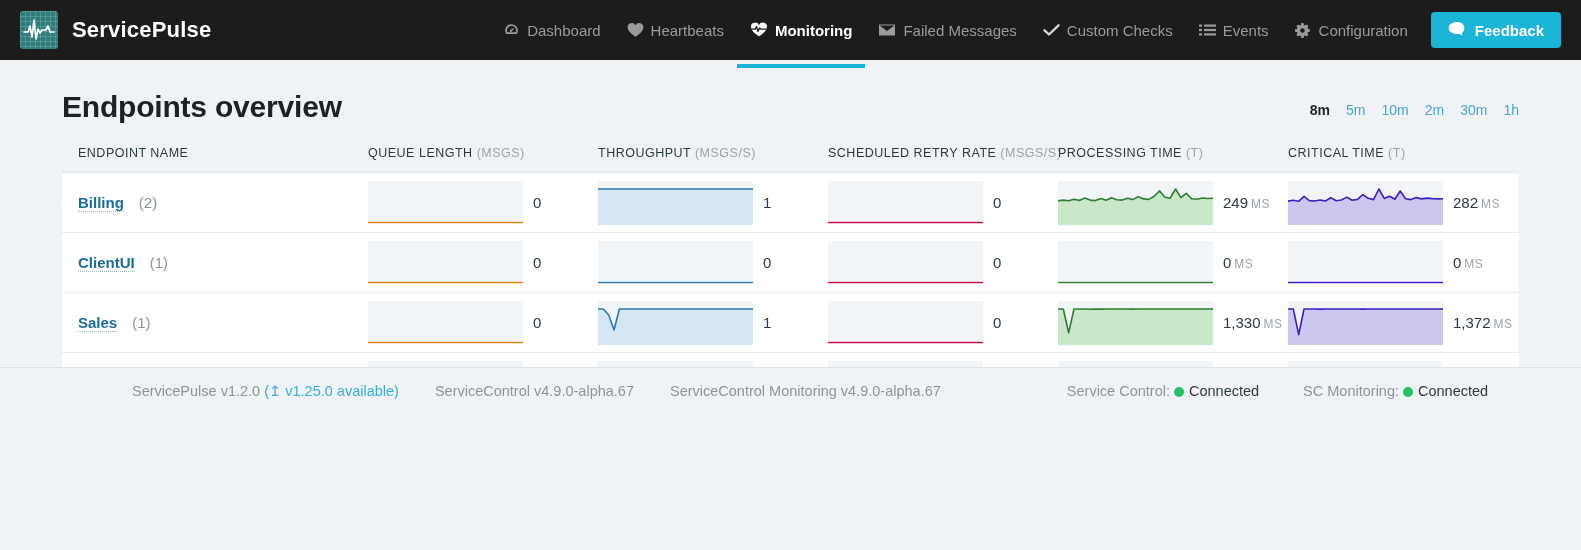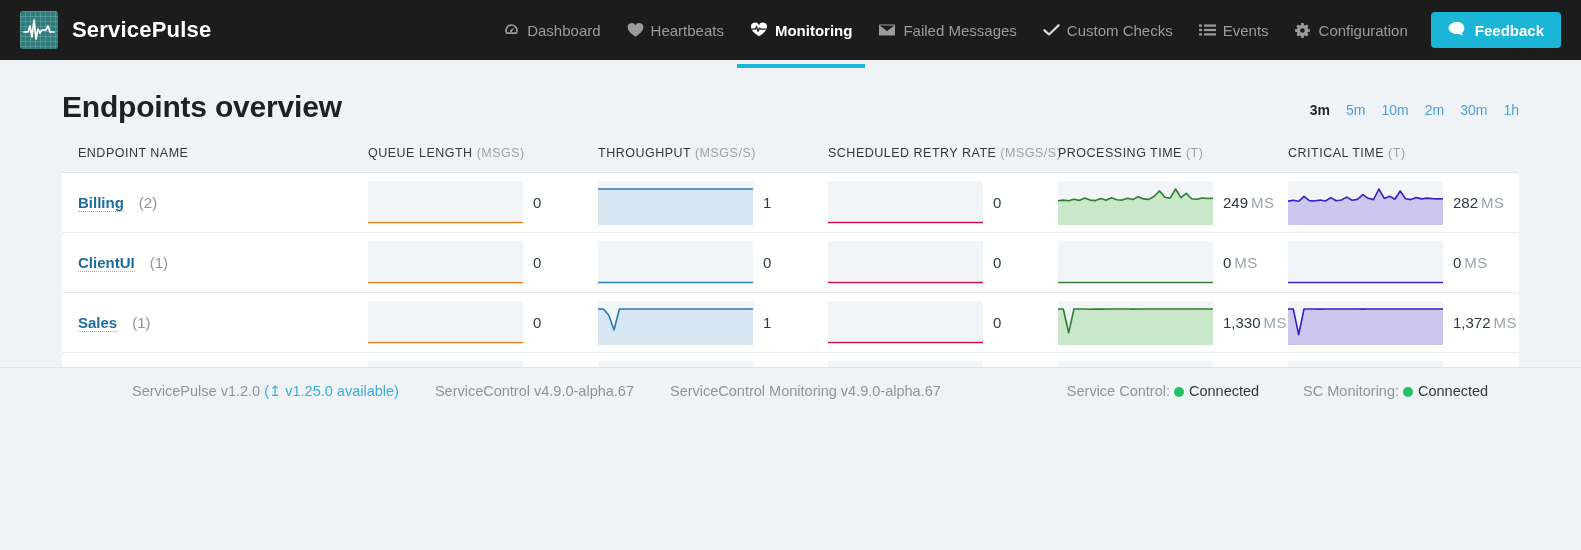--- a/index.html
+++ b/index.html
@@ -98,21 +98,21 @@
 
   .endpoint-link {
     color: #1b6d9c; font-size: 15px; font-weight: bold;
     border-bottom: 1px dotted #9fb6c4; cursor: pointer;
   }
   .endpoint-count { color: #8b969c; font-size: 15px; font-weight: normal; margin-left: 5px; }
 
   .cell { display: flex; align-items: center; gap: 10px; }
   .spark { width: 155px; height: 44px; flex: 0 0 auto; display: block; }
   .val { font-size: 15px; color: #2b3a42; white-space: nowrap; }
-  .val .ms { font-size: 15px; color: #9aa4aa; margin-left: 3px; letter-spacing: .4px; }
+  .val .ms { font-size: 12px; color: #9aa4aa; margin-left: 3px; letter-spacing: .4px; }
 
   
   .footer {
     position: absolute; left: 0; right: 0; bottom: 0;
     height: 46px; border-top: 1px solid #dfe3e6;
     background: #eff3f5;
     display: flex; align-items: center;
     font-size: 14.5px; color: #8b969c;
   }
   .footer-left { display: flex; align-items: center; gap: 36px; margin-left: 132px; }
@@ -219,21 +219,21 @@
       <span>Feedback</span>
     </button>
   </div>
 </div>
 
 <div class="page">
 
   <div class="title-row">
     <div class="page-title">Endpoints overview</div>
     <div class="ranges">
-      <span class="range active">3m</span>
+      <span class="range active">8m</span>
       <span class="range">5m</span>
       <span class="range">10m</span>
       <span class="range">2m</span>
       <span class="range">30m</span>
       <span class="range">1h</span>
     </div>
   </div>
 
   <div class="table">
 

